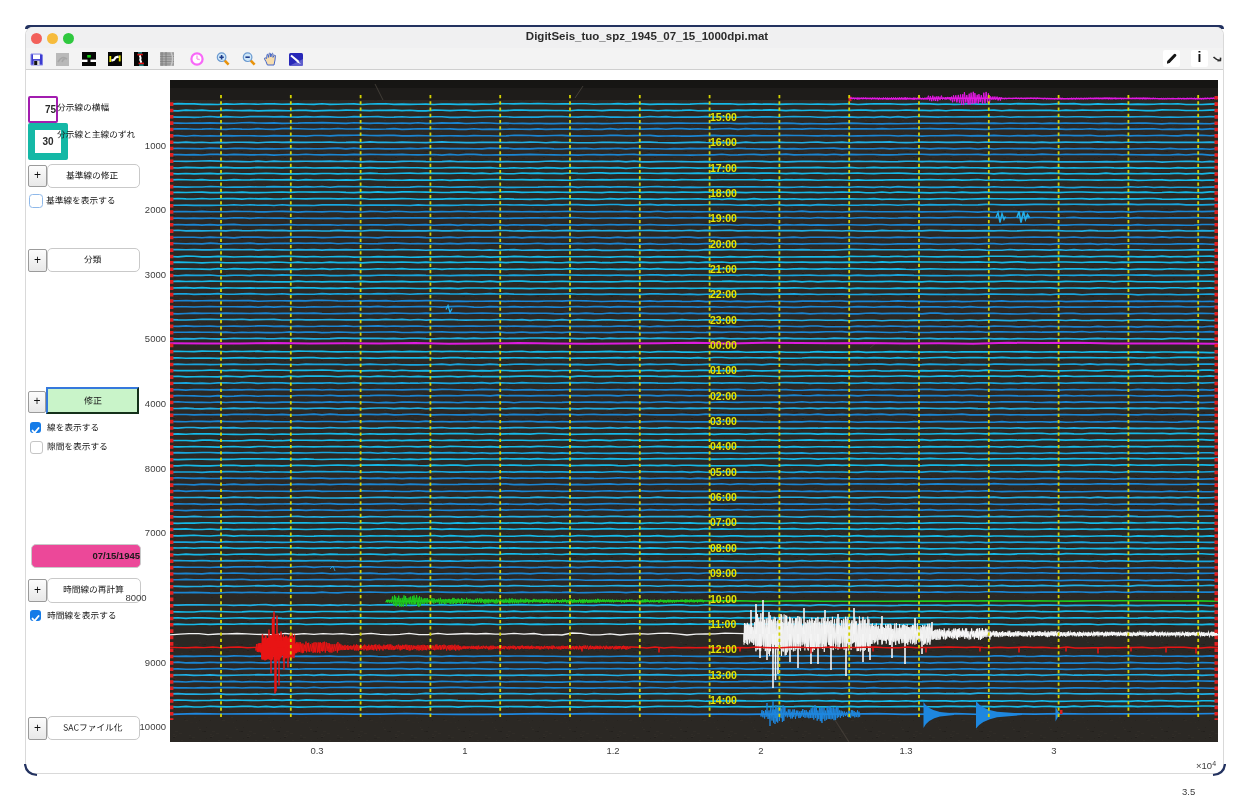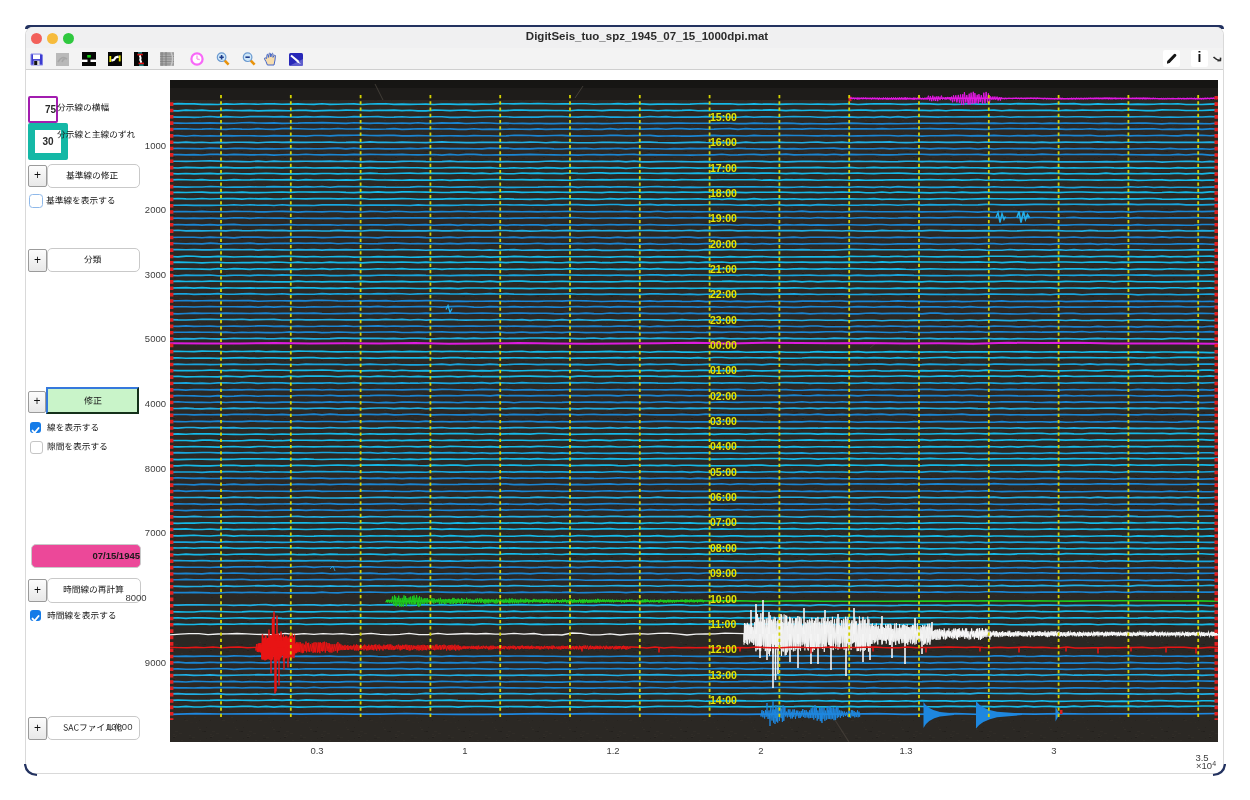--- a/index.html
+++ b/index.html
@@ -174,28 +174,28 @@
   </div>
 <div style="position:absolute;left:106px;top:139.5px;width:60px;text-align:right;font:9.5px 'Liberation Sans',sans-serif;color:#3c3c3c">1000</div>
 <div style="position:absolute;left:106px;top:204.1px;width:60px;text-align:right;font:9.5px 'Liberation Sans',sans-serif;color:#3c3c3c">2000</div>
 <div style="position:absolute;left:106px;top:268.8px;width:60px;text-align:right;font:9.5px 'Liberation Sans',sans-serif;color:#3c3c3c">3000</div>
 <div style="position:absolute;left:106px;top:333.4px;width:60px;text-align:right;font:9.5px 'Liberation Sans',sans-serif;color:#3c3c3c">5000</div>
 <div style="position:absolute;left:106px;top:398.1px;width:60px;text-align:right;font:9.5px 'Liberation Sans',sans-serif;color:#3c3c3c">4000</div>
 <div style="position:absolute;left:106px;top:462.7px;width:60px;text-align:right;font:9.5px 'Liberation Sans',sans-serif;color:#3c3c3c">8000</div>
 <div style="position:absolute;left:106px;top:527.4px;width:60px;text-align:right;font:9.5px 'Liberation Sans',sans-serif;color:#3c3c3c">7000</div>
 <div style="position:absolute;left:106px;top:592.0px;width:60px;text-align:center;font:9.5px 'Liberation Sans',sans-serif;color:#3c3c3c">8000</div>
 <div style="position:absolute;left:106px;top:656.7px;width:60px;text-align:right;font:9.5px 'Liberation Sans',sans-serif;color:#3c3c3c">9000</div>
-<div style="position:absolute;left:106px;top:721.3px;width:60px;text-align:left;font:9.5px 'Liberation Sans',sans-serif;color:#3c3c3c">10000</div>
+<div style="position:absolute;left:106px;top:721.3px;width:60px;text-align:right;font:9.5px 'Liberation Sans',sans-serif;color:#3c3c3c">10000</div>
 <div style="position:absolute;left:297px;top:745px;width:40px;text-align:center;font:9.5px 'Liberation Sans',sans-serif;color:#3c3c3c">0.3</div>
 <div style="position:absolute;left:445px;top:745px;width:40px;text-align:center;font:9.5px 'Liberation Sans',sans-serif;color:#3c3c3c">1</div>
 <div style="position:absolute;left:593px;top:745px;width:40px;text-align:center;font:9.5px 'Liberation Sans',sans-serif;color:#3c3c3c">1.2</div>
 <div style="position:absolute;left:741px;top:745px;width:40px;text-align:center;font:9.5px 'Liberation Sans',sans-serif;color:#3c3c3c">2</div>
 <div style="position:absolute;left:886px;top:745px;width:40px;text-align:center;font:9.5px 'Liberation Sans',sans-serif;color:#3c3c3c">1.3</div>
 <div style="position:absolute;left:1034px;top:745px;width:40px;text-align:center;font:9.5px 'Liberation Sans',sans-serif;color:#3c3c3c">3</div>
-<div style="position:absolute;left:1182px;top:752px;width:40px;text-align:center;font:9.5px 'Liberation Sans',sans-serif;color:#3c3c3c">3.5</div>
+<div style="position:absolute;left:1182px;top:786px;width:40px;font:9.5px 'Liberation Sans',sans-serif;color:#3c3c3c">3.5</div>
 <div style="position:absolute;left:1196px;top:760px;font:9.5px 'Liberation Sans',sans-serif;color:#3c3c3c">×10<span style="font-size:7px;vertical-align:3px">4</span></div>
 
 <svg width="1048" height="662" viewBox="0 0 1048 662" style="position:absolute;left:170px;top:80px;display:block">
     <rect width="1048" height="662" fill="#2b2824"></rect>
     <defs>
       <pattern id="nz" width="37" height="29" patternUnits="userSpaceOnUse">
         <rect x="20" y="4" width="3" height="1" fill="#2f2b25"></rect>
         <rect x="3" y="2" width="1" height="1" fill="#231f1c"></rect>
         <rect x="3" y="16" width="2" height="1" fill="#37322b"></rect>
         <rect x="5" y="13" width="3" height="1" fill="#37322b"></rect>

